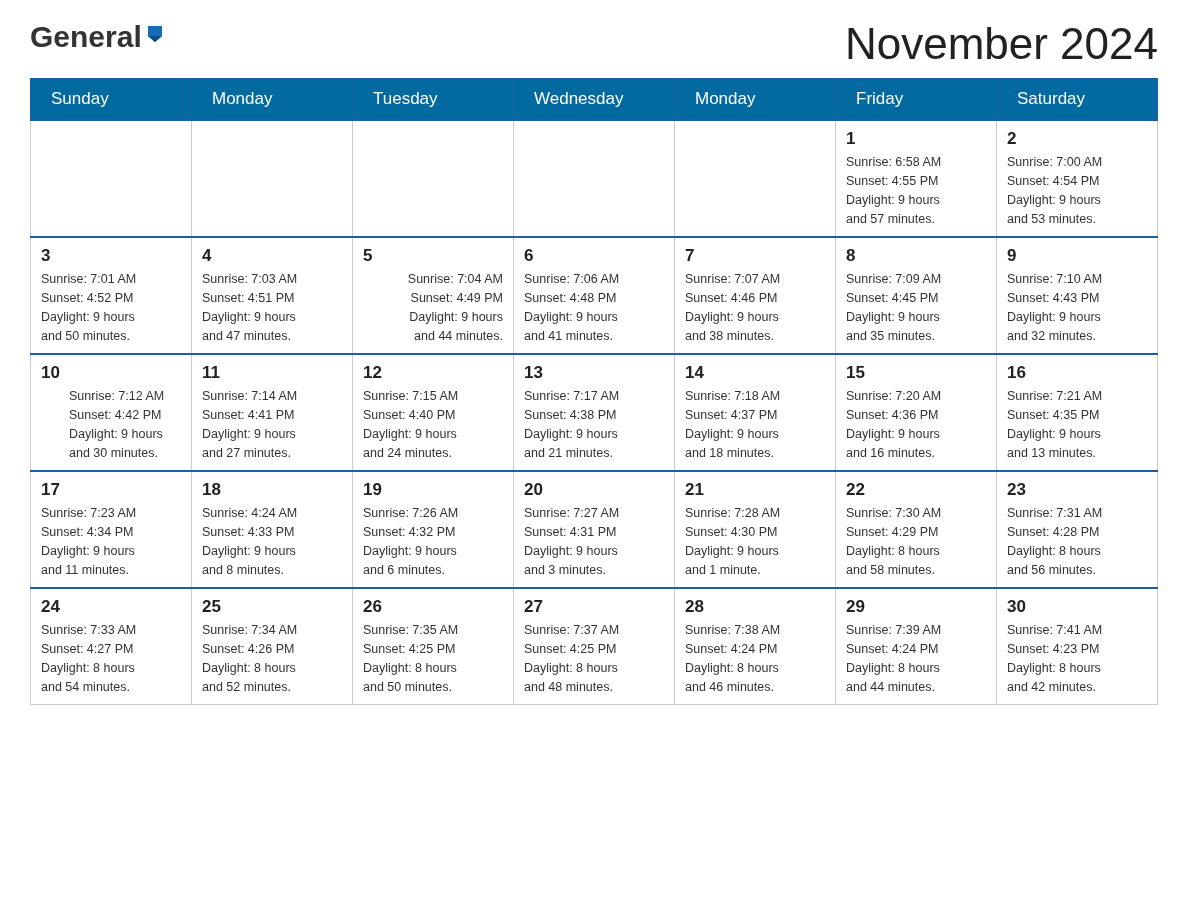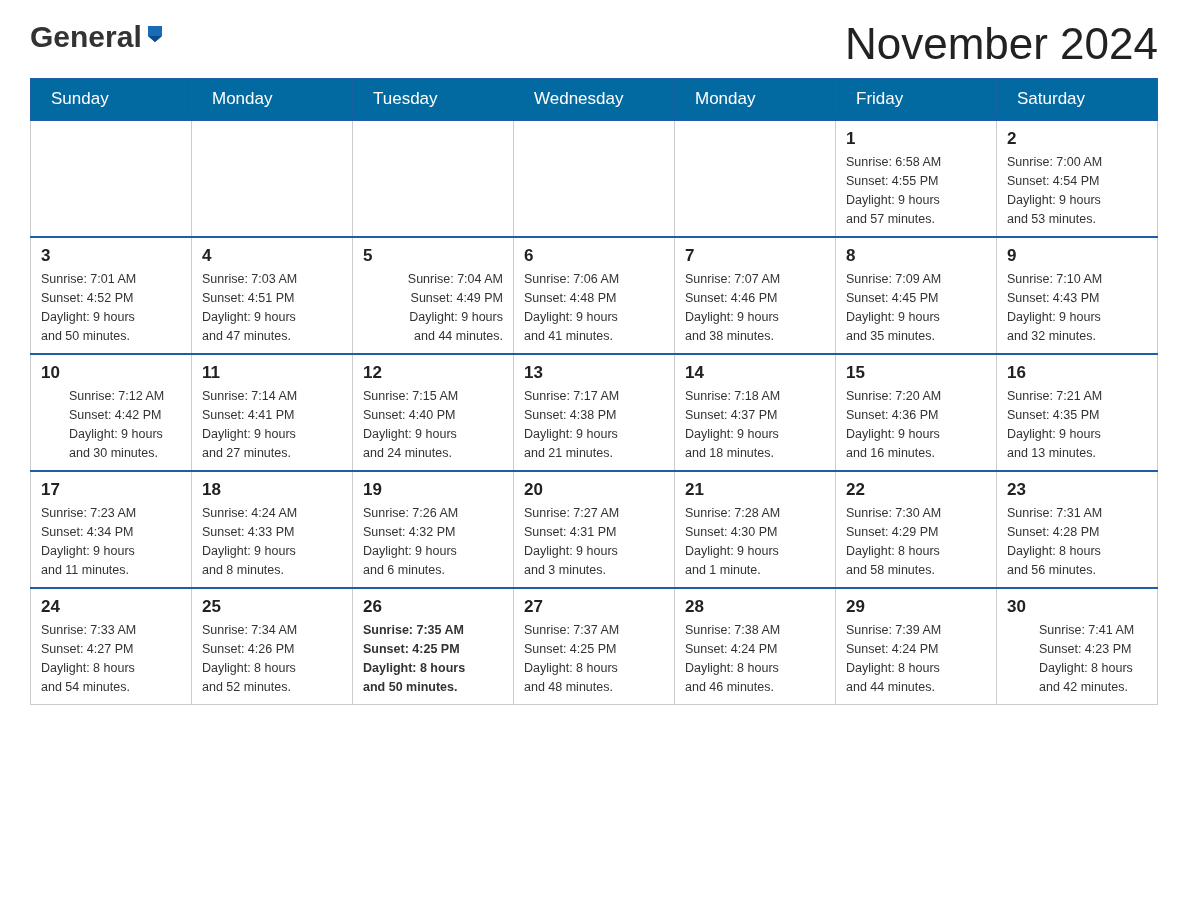--- a/index.html
+++ b/index.html
@@ -314,21 +314,21 @@
         </td>
         <td>
           <span class="day-number">25</span>
           <div class="day-info" style="white-space: pre-line;">Sunrise: 7:34 AM
 Sunset: 4:26 PM
 Daylight: 8 hours
 and 52 minutes.</div>
         </td>
         <td>
           <span class="day-number">26</span>
-          <div class="day-info" style="white-space: pre-line; font-weight: bold;">Sunrise: 7:35 AM
+          <div class="day-info" style="white-space: pre-line;">Sunrise: 7:35 AM
 Sunset: 4:25 PM
 Daylight: 8 hours
 and 50 minutes.</div>
         </td>
         <td>
           <span class="day-number">27</span>
           <div class="day-info" style="white-space: pre-line;">Sunrise: 7:37 AM
 Sunset: 4:25 PM
 Daylight: 8 hours
 and 48 minutes.</div>
@@ -342,20 +342,20 @@
         </td>
         <td>
           <span class="day-number">29</span>
           <div class="day-info" style="white-space: pre-line;">Sunrise: 7:39 AM
 Sunset: 4:24 PM
 Daylight: 8 hours
 and 44 minutes.</div>
         </td>
         <td>
           <span class="day-number">30</span>
-          <div class="day-info" style="white-space: pre-line; margin-left: 32px;">Sunrise: 7:41 AM
+          <div class="day-info" style="white-space: pre-line;">Sunrise: 7:41 AM
 Sunset: 4:23 PM
 Daylight: 8 hours
 and 42 minutes.</div>
         </td>
       </tr>
     </tbody>
 </table>
 
 </body></html>

